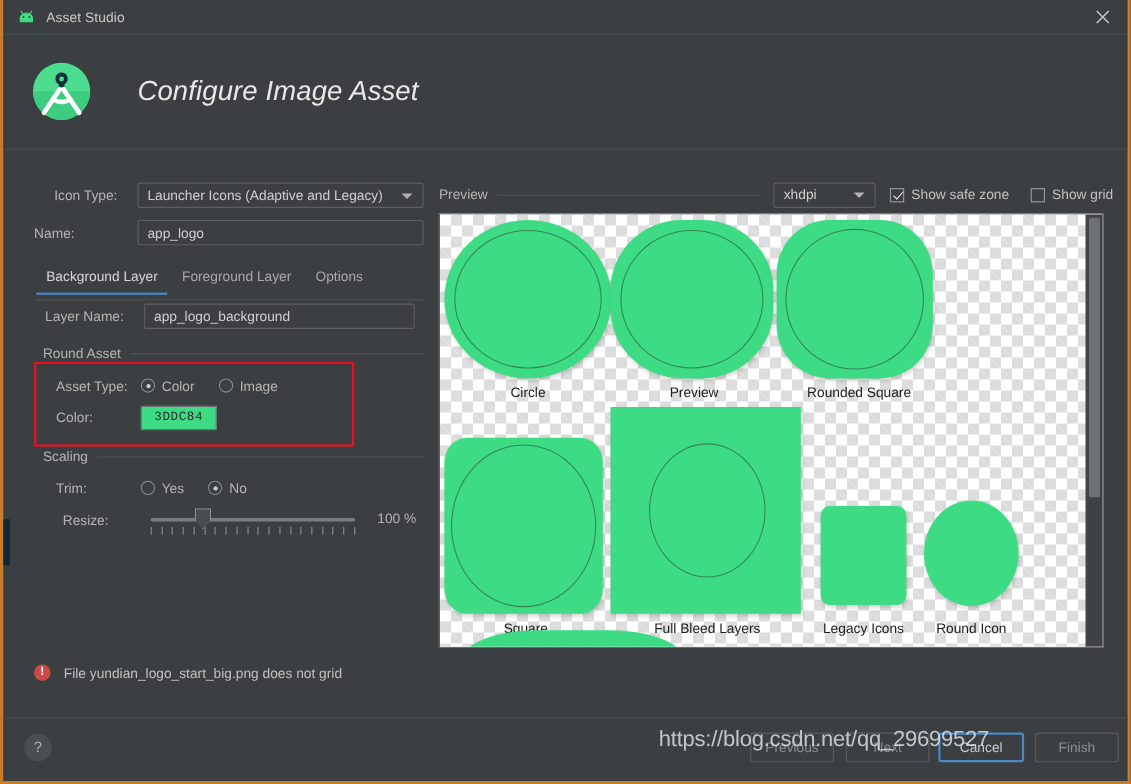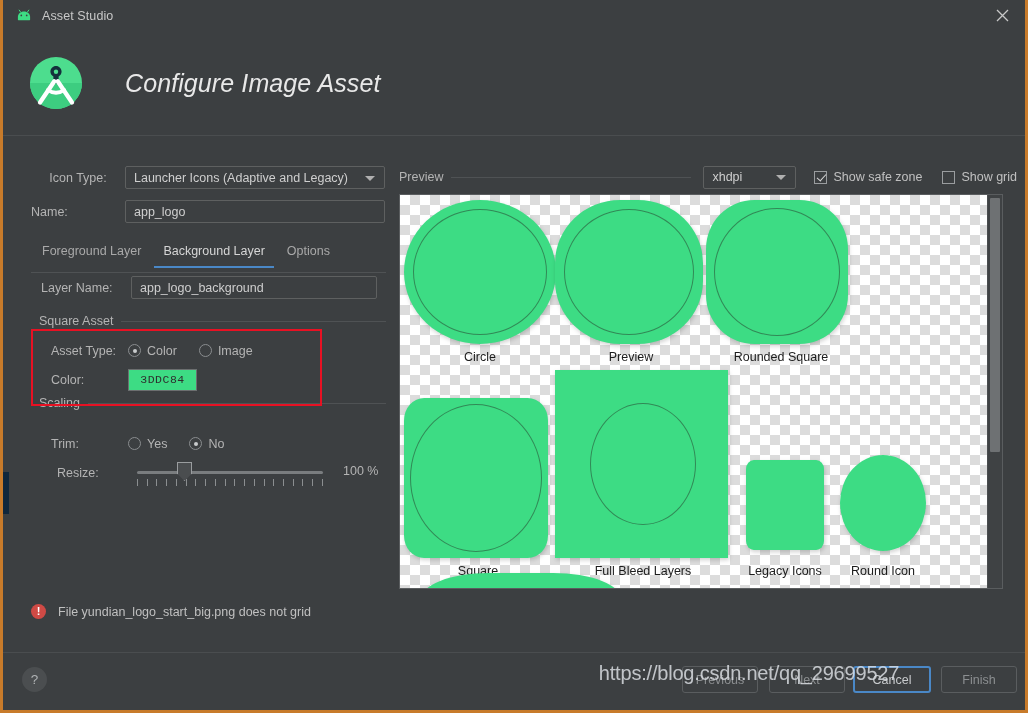--- a/index.html
+++ b/index.html
@@ -500,34 +500,34 @@
     </div>
 
     <div class="form-row" style="left:28px; top:64px;">
       <span class="lbl" style="width:94px;">Name:</span>
       <span class="textfield" style="width:260px;">
         <span>app_logo</span>
       </span>
     </div>
 
     <div id="tabs">
+      <span class="tab active">Background Layer</span>
       <span class="tab">Foreground Layer</span>
-      <span class="tab active">Background Layer</span>
       <span class="tab">Options</span>
     </div>
 
     <div class="form-row" style="left:38px; top:140px;">
       <span class="lbl" style="width:90px;">Layer Name:</span>
       <span class="textfield" style="width:246px;">
         <span>app_logo_background</span>
       </span>
     </div>
 
     <div class="group-head" style="left:36px; top:178px;">
-      <span>Square Asset</span>
+      <span>Round Asset</span>
       <i class="gh-line"></i>
     </div>
 
     <div class="form-row" style="left:48px; top:203px;">
       <span class="lbl" style="width:77px;">Asset Type:</span>
       <span class="radio sel" style="margin-right:22px;">
         <i class="dot"></i>
         <span>Color</span>
       </span>
       <span class="radio">
@@ -536,21 +536,21 @@
       </span>
     </div>
 
     <div class="form-row" style="left:48px; top:232px;">
       <span class="lbl" style="width:77px;">Color:</span>
       <span class="swatch" style="background:#3DDC84;">
         <span>3DDC84</span>
       </span>
     </div>
 
-    <div class="group-head" style="left:36px; top:260px;text-align:center;">
+    <div class="group-head" style="left:36px; top:272px;text-align:center;">
       <span>Scaling</span>
       <i class="gh-line"></i>
     </div>
 
     <div class="form-row" style="left:48px; top:296px;">
       <span class="lbl" style="width:77px;">Trim:</span>
       <span class="radio" style="margin-right:22px;">
         <i class="dot"></i>
         <span>Yes</span>
       </span>
@@ -589,21 +589,21 @@
       <i></i>
       <i></i>
       <i></i>
   </div>
 
   <div id="redbox"></div>
 
   <div id="preview-head">
     <span class="ph-label">Preview</span>
     <i class="ph-line"></i>
-    <span class="combo" style="width:93px; margin-right:18px;">
+    <span class="combo" style="width:93px; margin-right:13px;">
       <span>xhdpi</span>
       <i class="arrow"></i>
     </span>
     <span class="checkbox on" style="margin-right:20px;">
       <i class="box"></i>
       <span>Show safe zone</span>
     </span>
     <span class="checkbox">
       <i class="box"></i>
       <span>Show grid</span>

